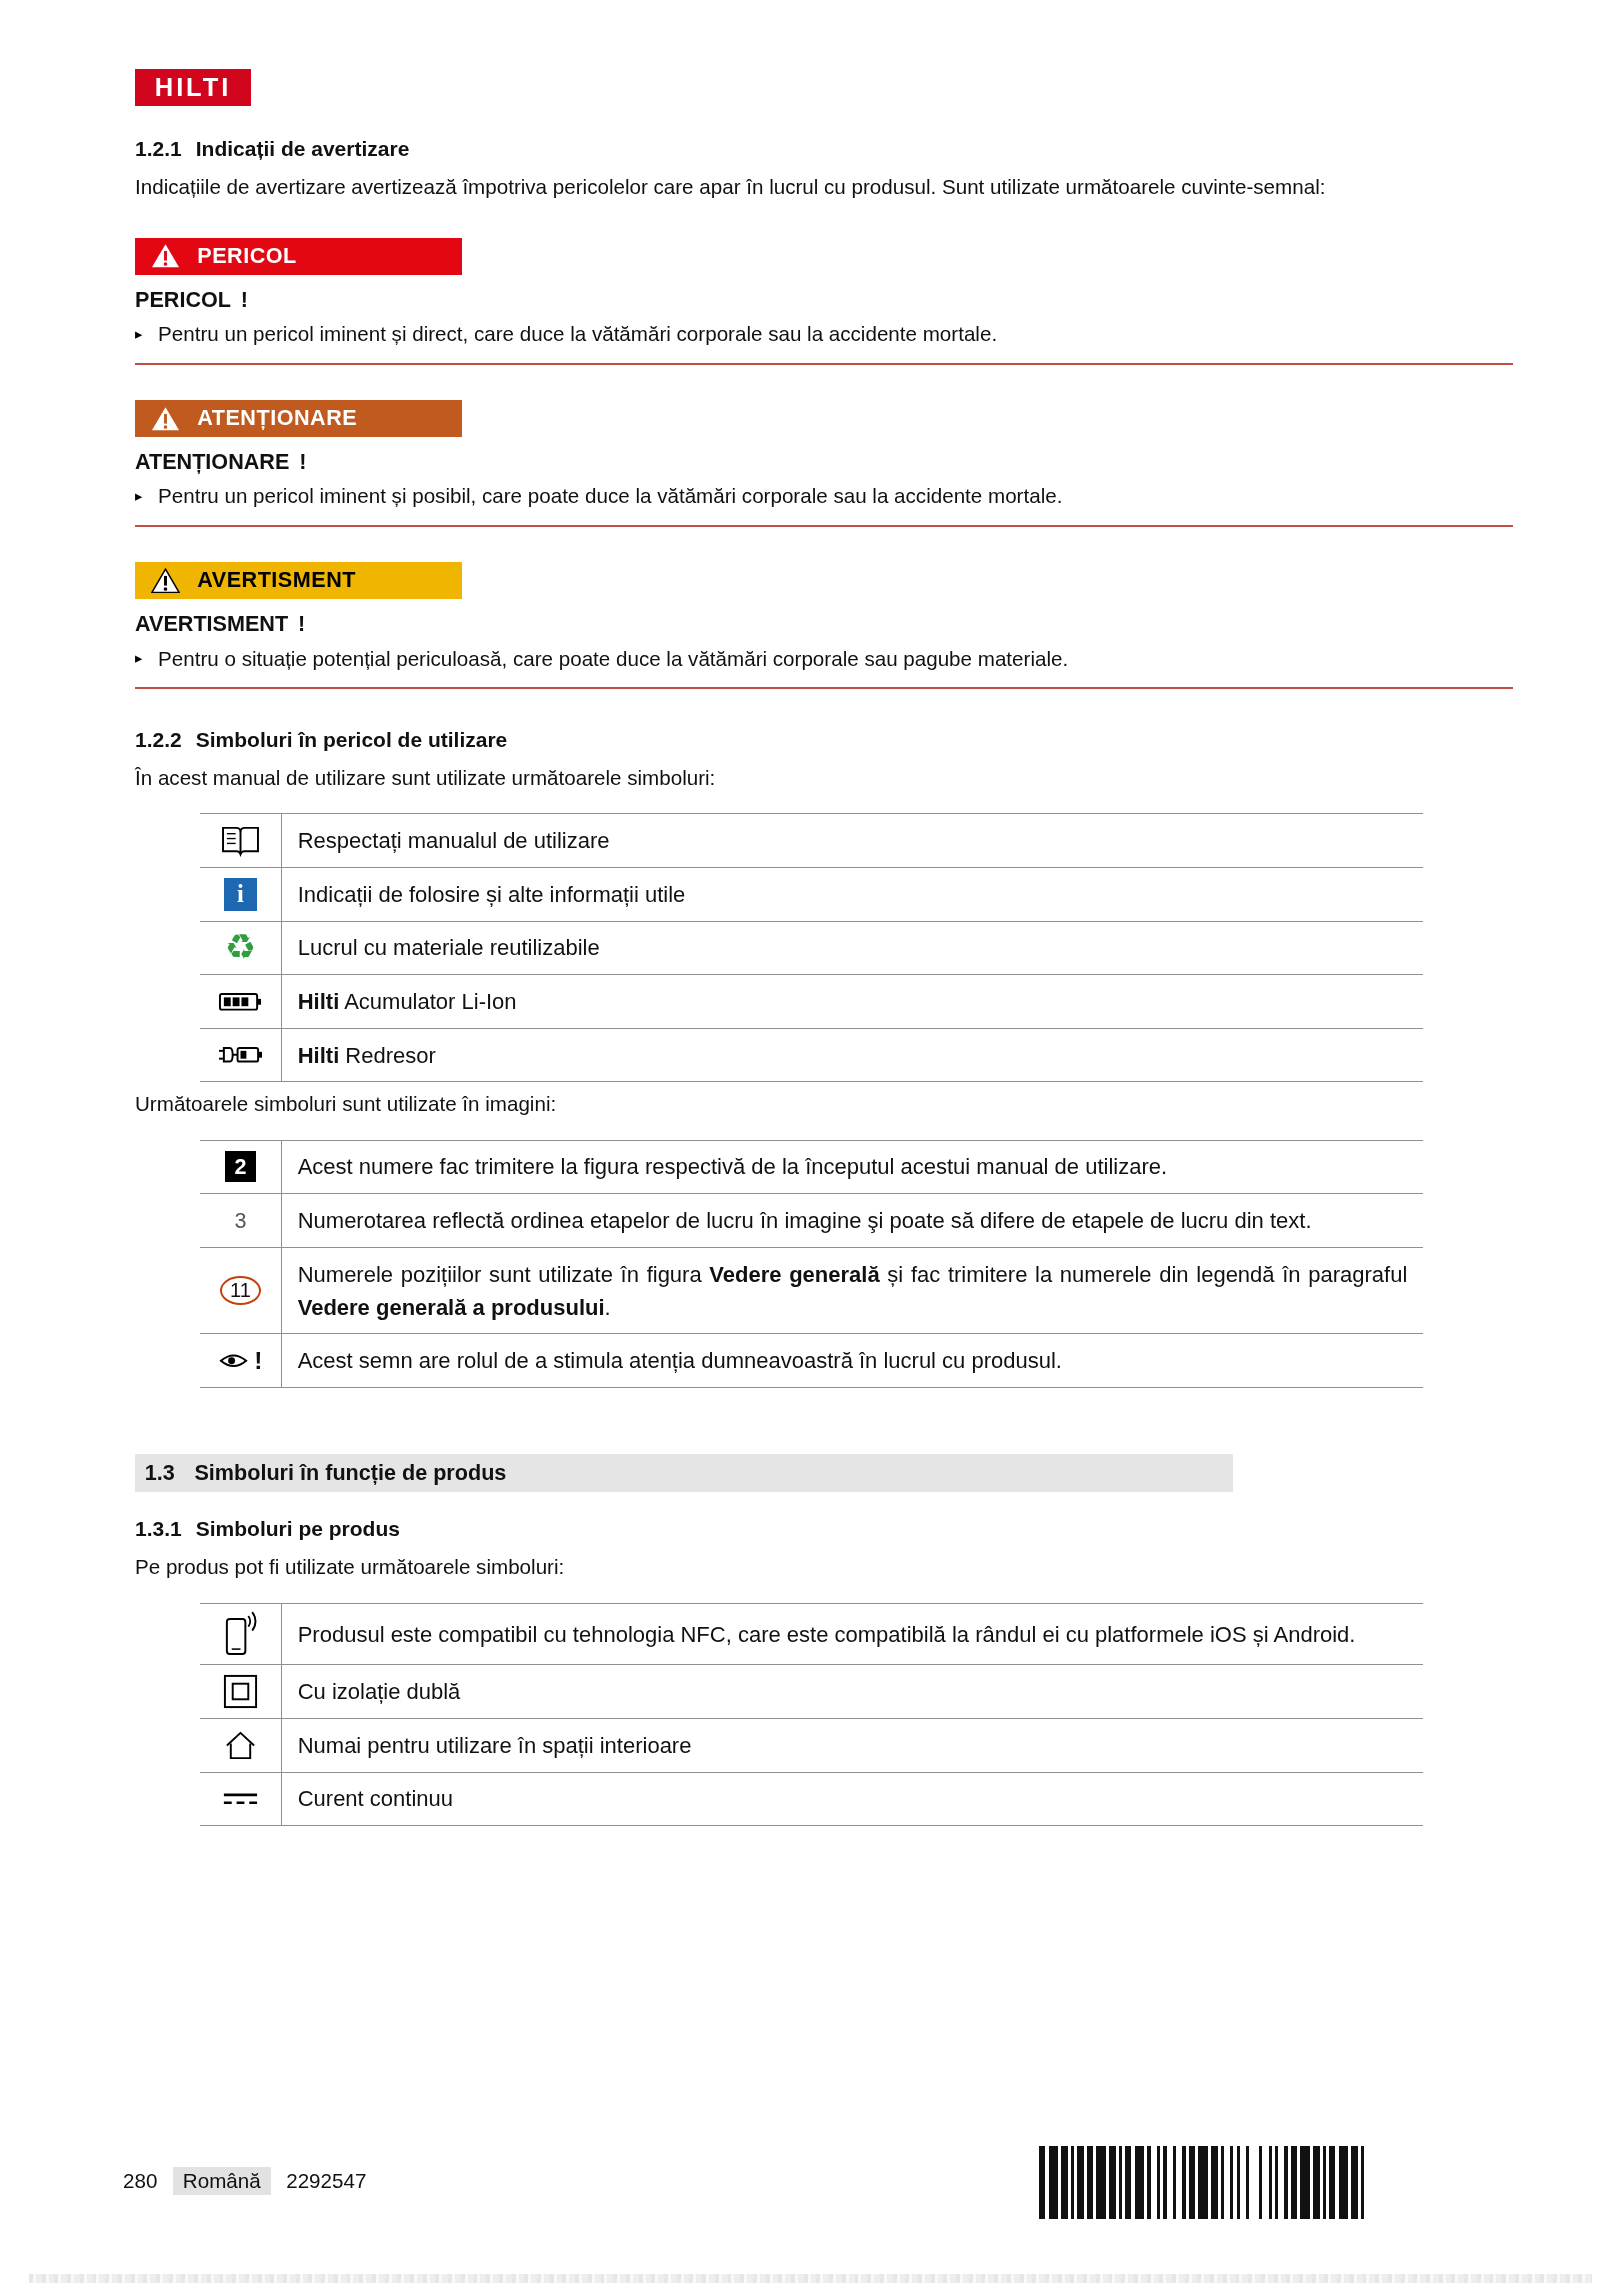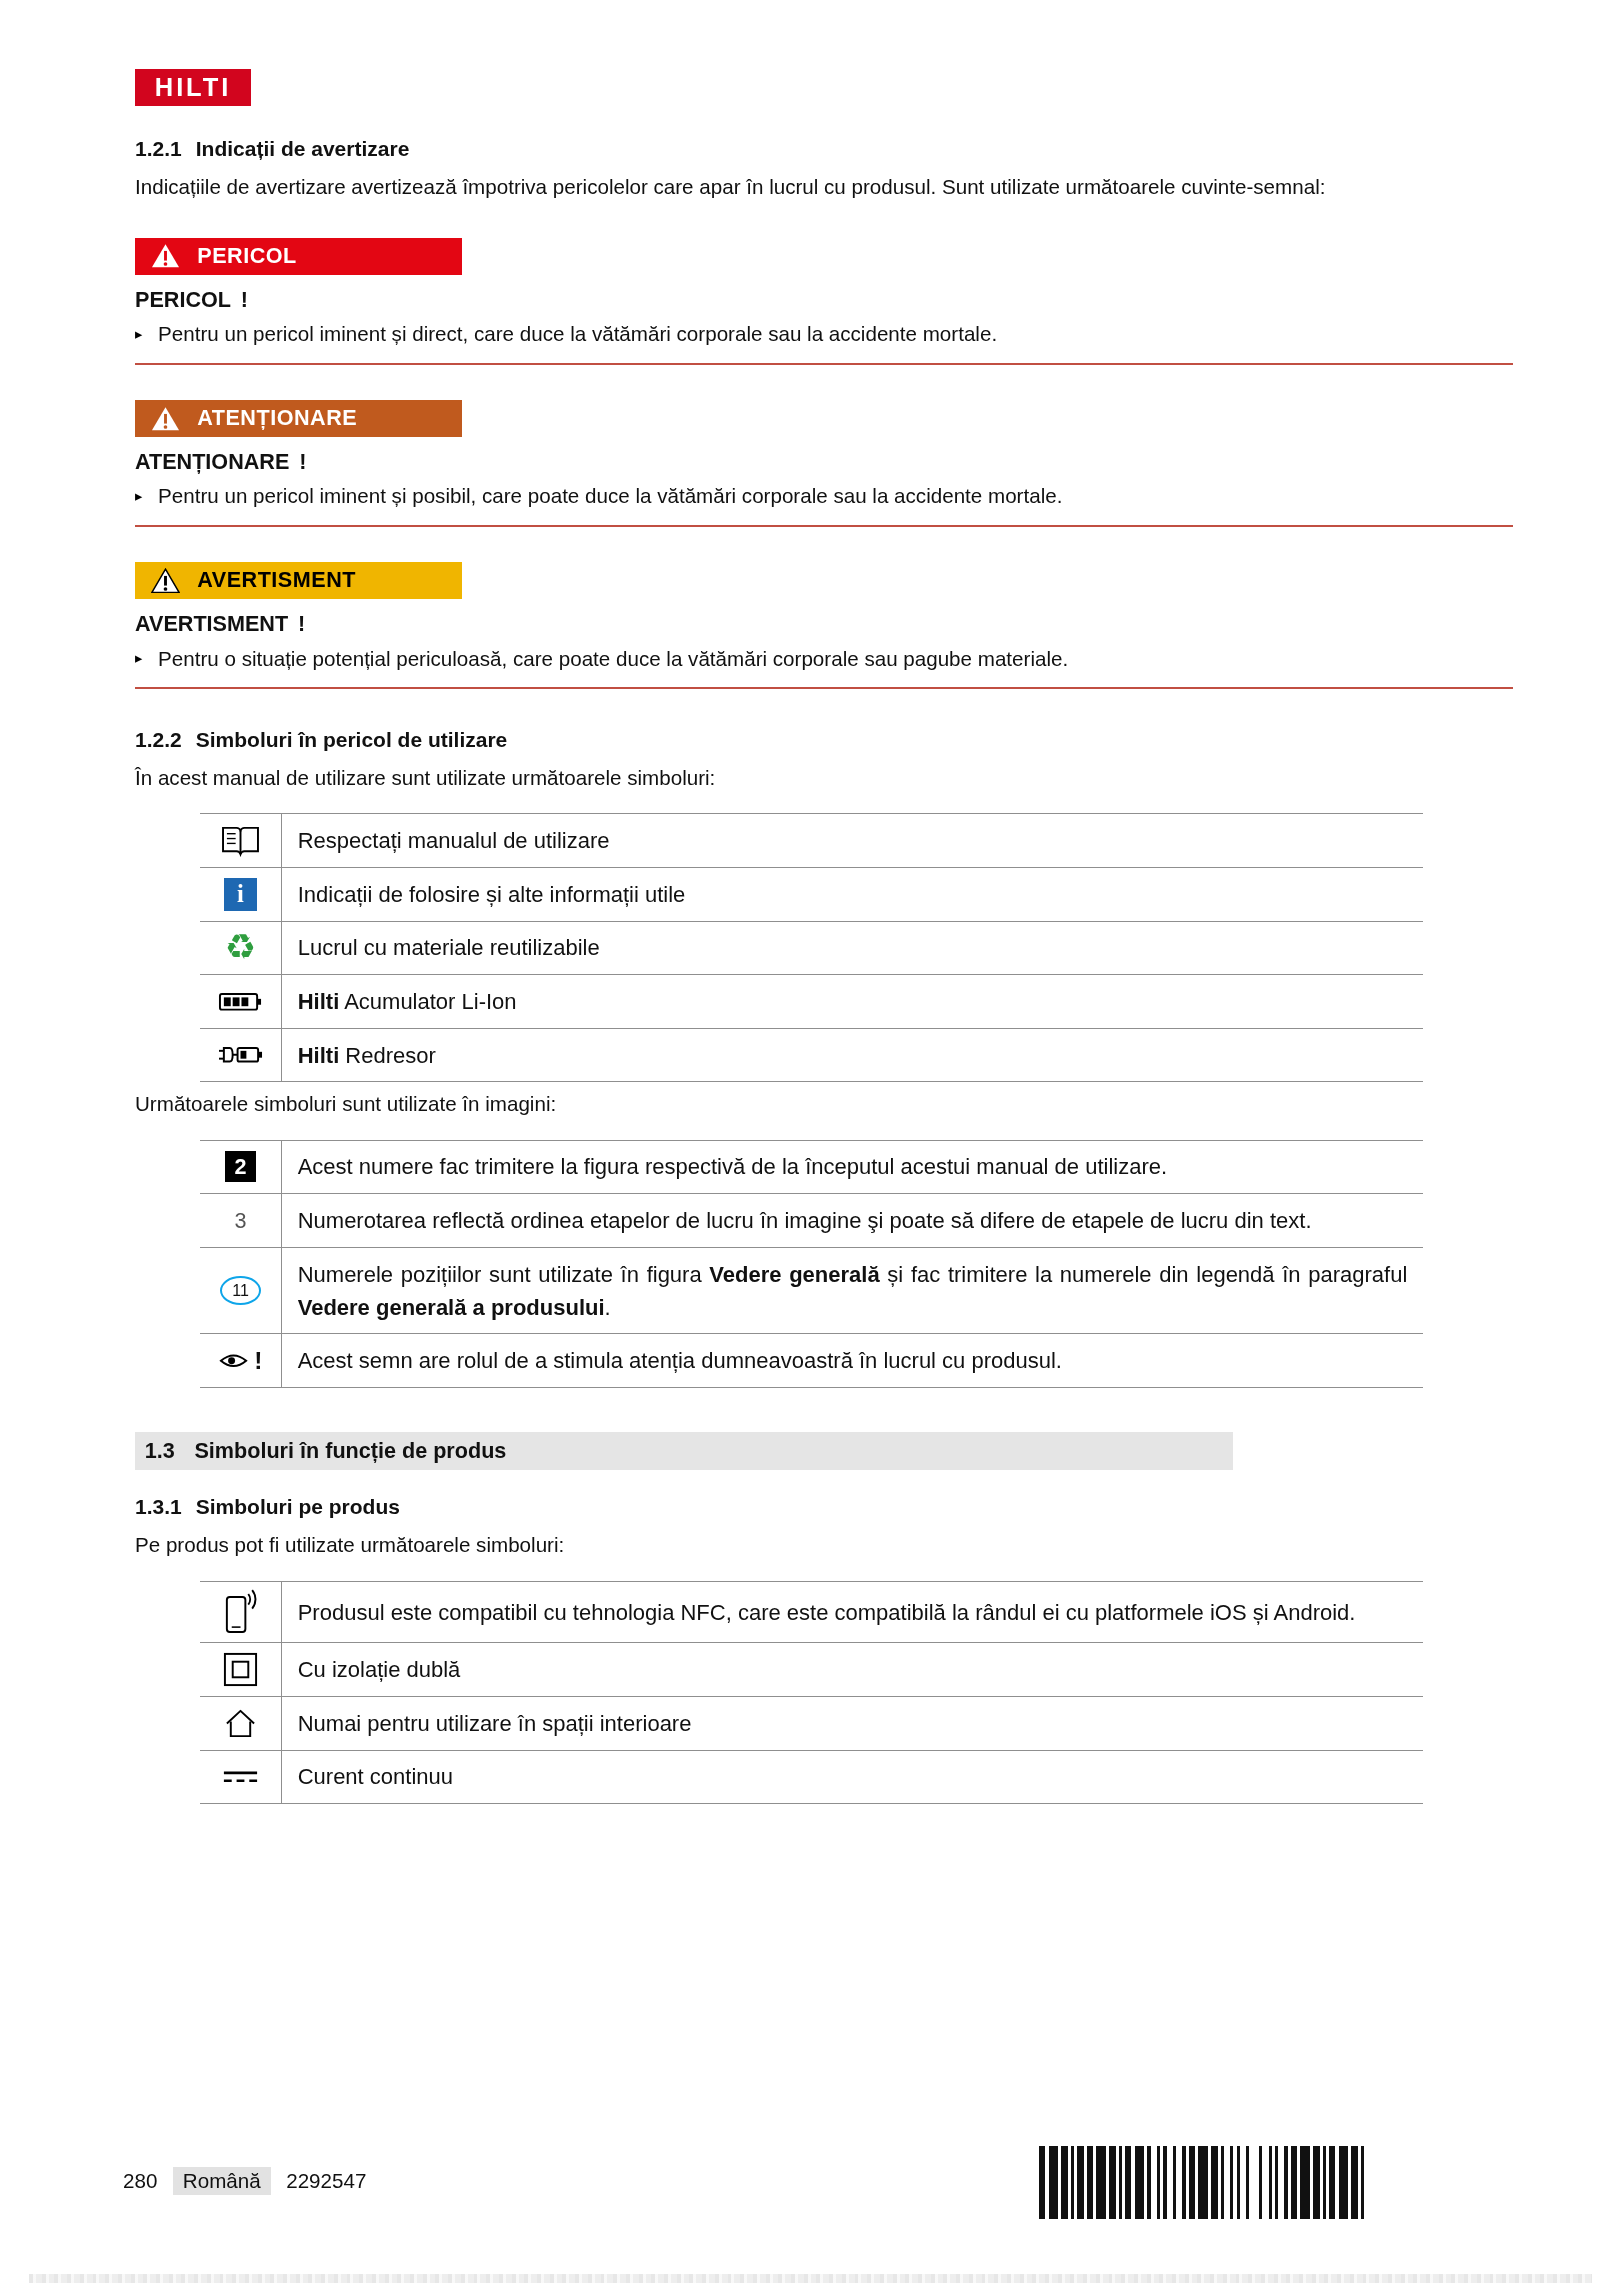--- a/index.html
+++ b/index.html
@@ -35,21 +35,21 @@
   .bullet-marker { font-size:14.7px; padding-top:3.9px; color:#000; }
 
   .sym-table { margin:19.6px 0 0 65px; width:1223px; border-top:1px solid #8f8f8f; }
   .sym-row { display:flex; align-items:stretch; border-bottom:1px solid #8f8f8f; }
   .sym-icon { width:82px; min-height:47px; display:flex; align-items:center; justify-content:center; border-right:1px solid #8f8f8f; padding:6.9px 3.9px; }
   .sym-text { flex:1; font-size:22px; line-height:1.5; padding:9.8px 15.7px; align-self:center; text-align:justify; }
   .sym-text b { font-weight:bold; }
 
   .num-black { width:31px; height:31px; background:#000; color:#fff; font-weight:bold; font-size:21.6px; display:flex; align-items:center; justify-content:center; }
   .num-plain { font-size:21.6px; color:#555; }
-  .num-circle { min-width:41px; height:29px; border:2px solid #0ea5e9; border-radius:20.6px/14.7px; display:flex; align-items:center; justify-content:center; font-size:16px; padding:0 3.9px; }
+  .num-circle { min-width:41px; height:29px; border:2px solid #c2410c; border-radius:20.6px/14.7px; display:flex; align-items:center; justify-content:center; font-size:20px; padding:0 3.9px; }
   .eye-wrap { display:flex; align-items:center; gap:2.9px; }
   .excl { font-weight:bold; font-size:24.5px; }
 
   .info-box { width:33px; height:33px; background:#1E68B2; color:#fff; display:flex; align-items:center; justify-content:center; font-family:"Liberation Serif", serif; font-weight:bold; font-size:24.5px; }
   .recycle { font-family:"DejaVu Sans", sans-serif; font-size:35px; color:#2F9E3F; line-height:1; }
 
   .footer { position:absolute; left:123px; bottom:98px; font-size:20.6px; display:flex; gap:15.7px; align-items:center; }
   .footer .lang { background:#E2E2E2; padding:2px 9.8px; }
 
   .barcode { position:absolute; right:257px; bottom:74px; width:325px; height:73px; display:flex; }
@@ -229,21 +229,21 @@
               <path d="M3 12 Q16 1 29 12 Q16 23 3 12 Z" fill="none" stroke="#000" stroke-width="2"></path>
               <circle cx="14" cy="12" r="3.6" fill="#000"></circle>
             </svg>
             <span class="excl">!</span>
           </div>
         </div>
         <div class="sym-text">Acest semn are rolul de a stimula atenția dumneavoastră în lucrul cu produsul.</div>
       </div>
     </div>
 
-    <div class="section-bar" style="margin-top:44px;">
+    <div class="section-bar" style="margin-top:66px;">
       <span>1.3</span>
       <span>Simboluri în funcție de produs</span>
     </div>
 
     <div class="sub-heading">
       <span>1.3.1</span>
       <span>Simboluri pe produs</span>
     </div>
     <p class="para">Pe produs pot fi utilizate următoarele simboluri:</p>
 

